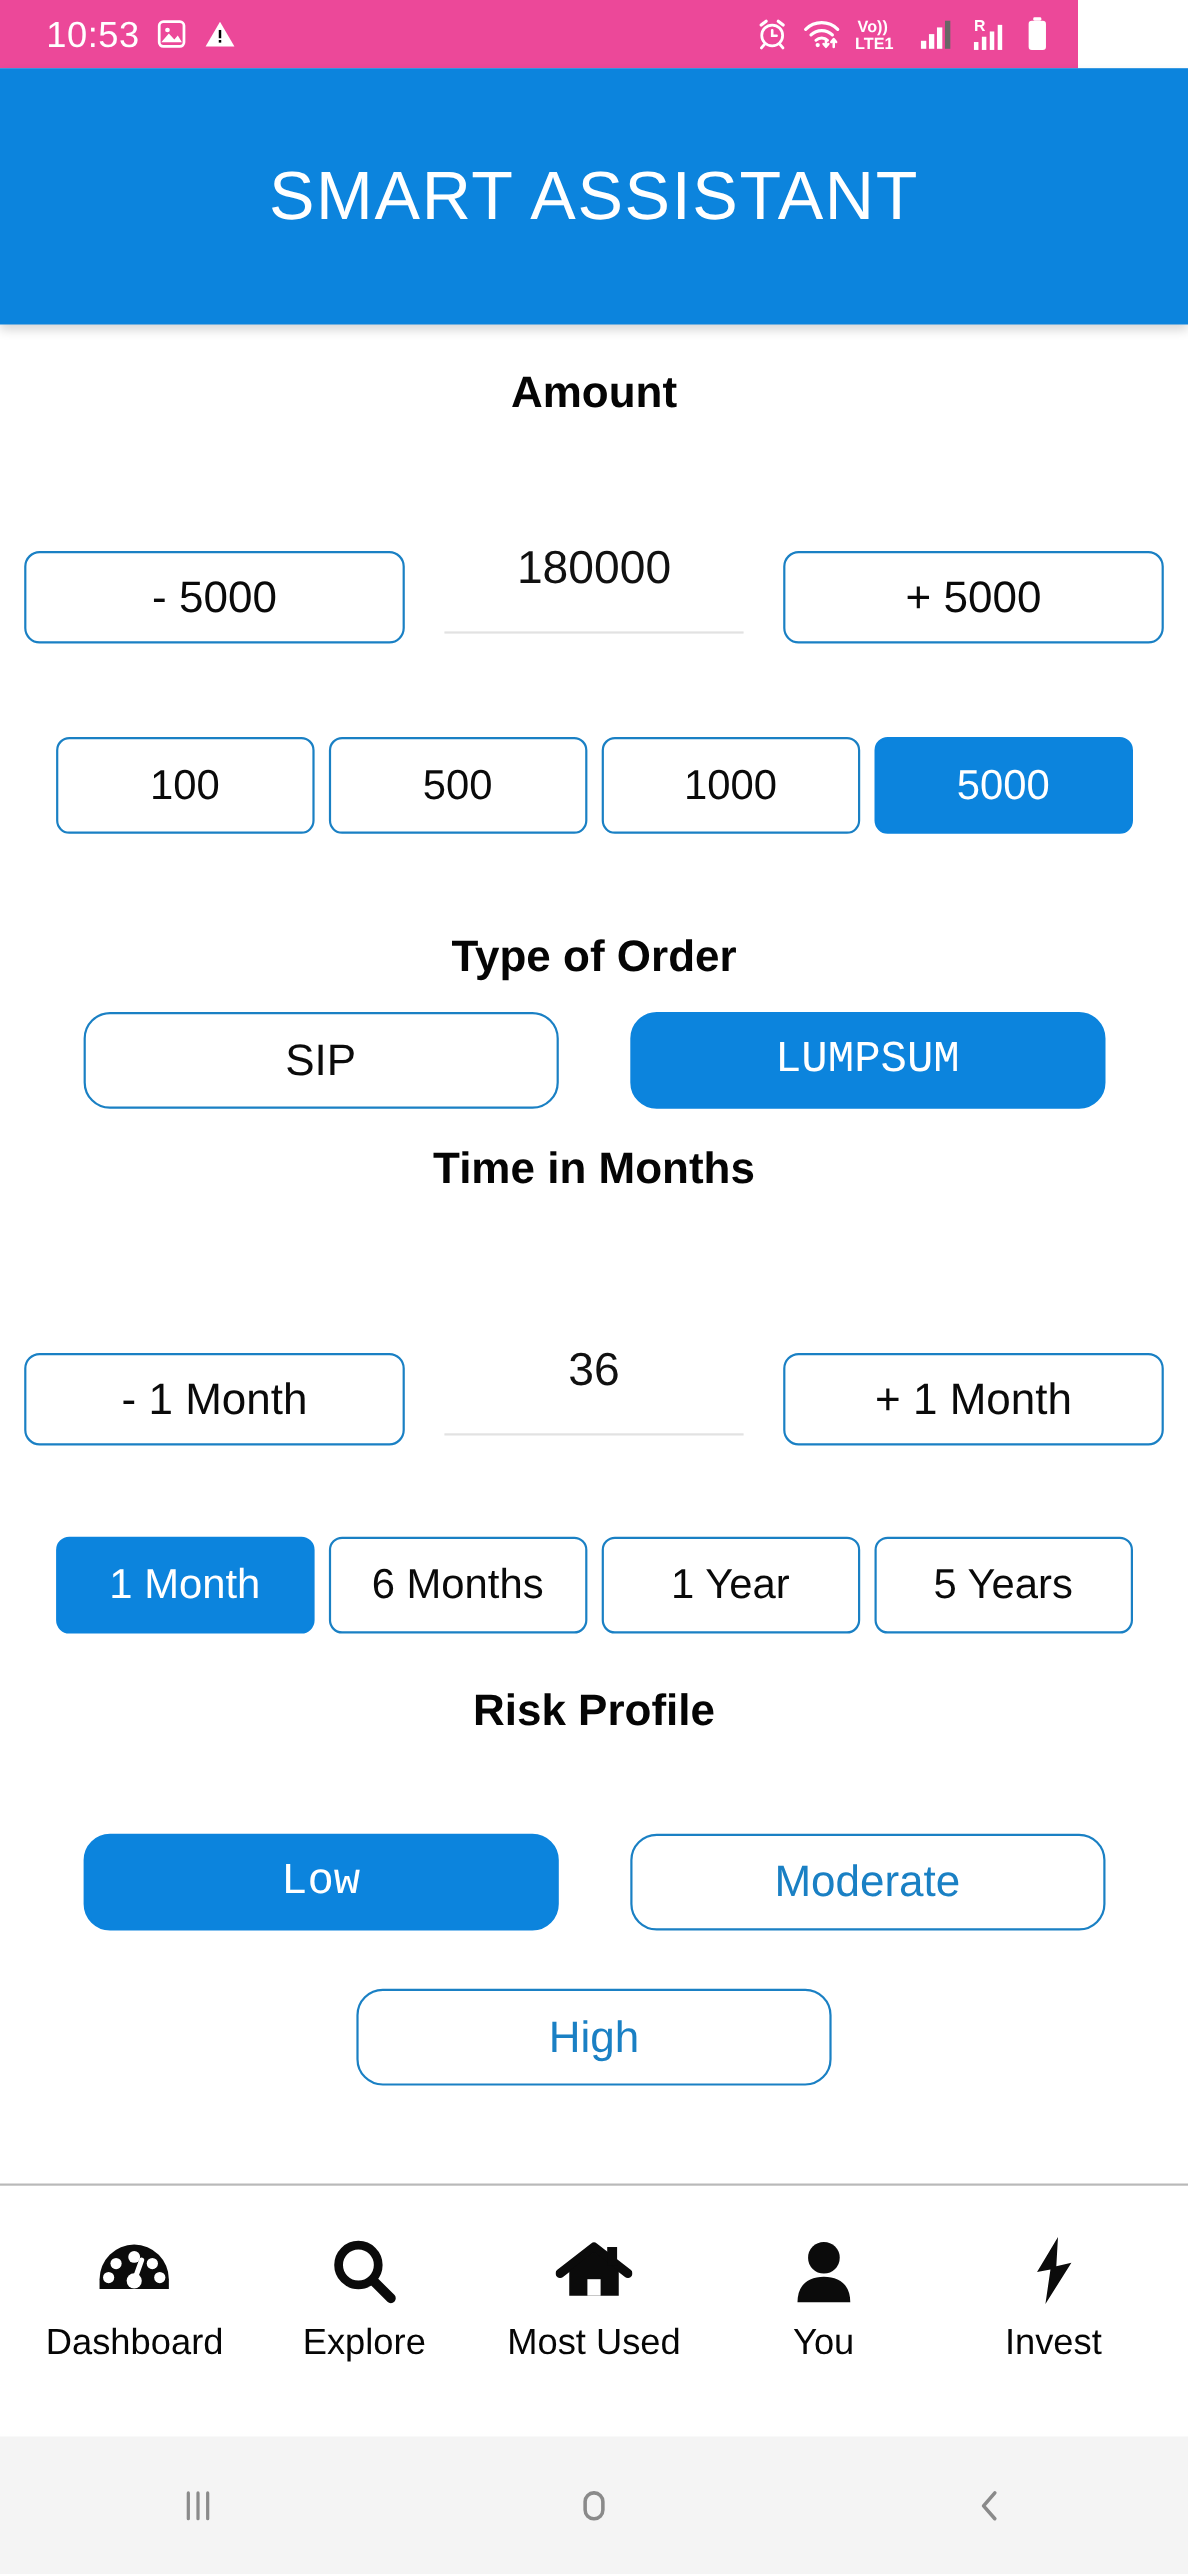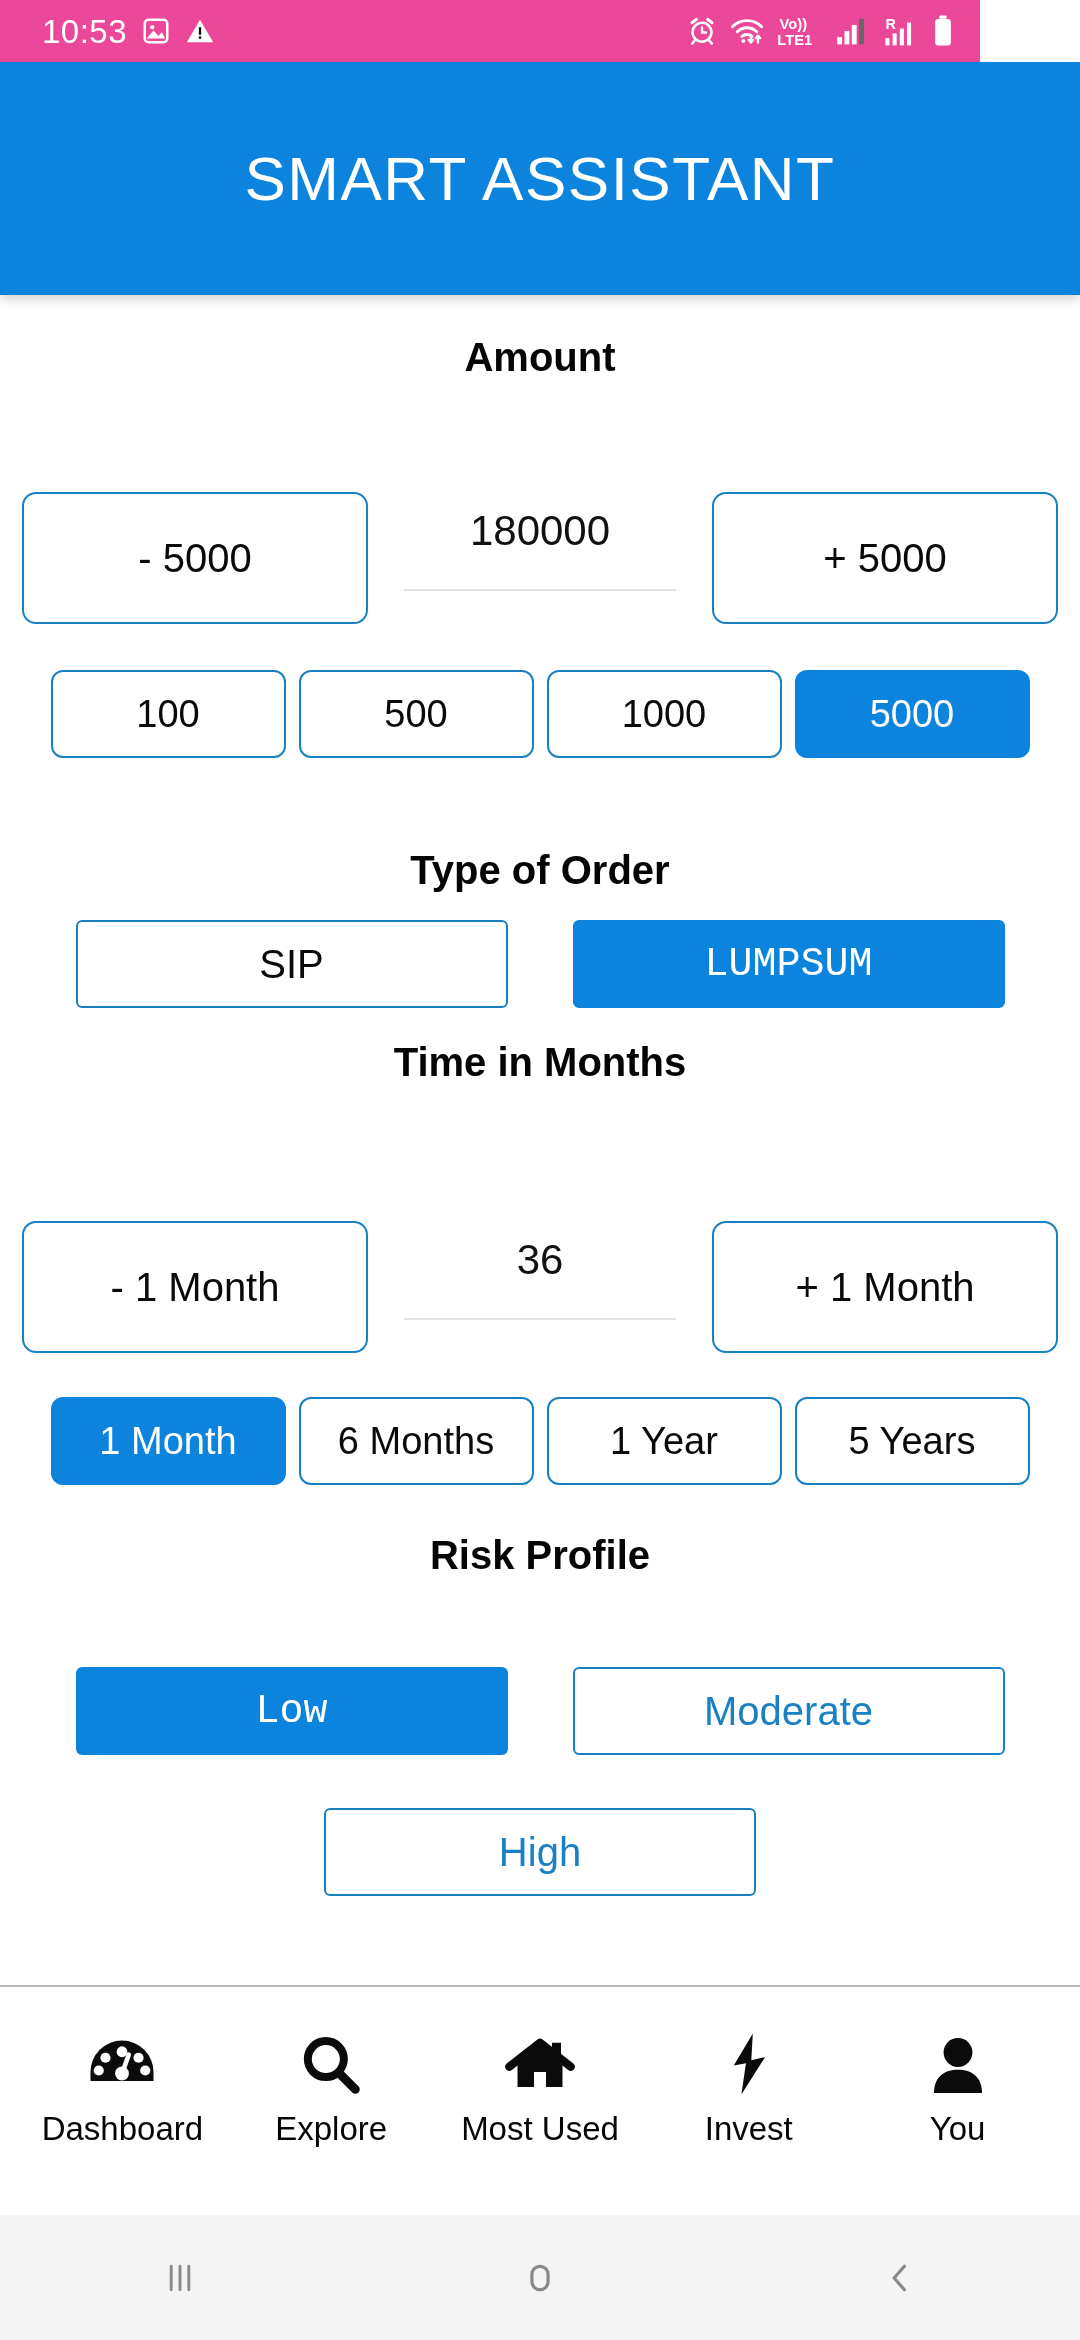--- a/index.html
+++ b/index.html
@@ -45,21 +45,21 @@
   .section-title{
     text-align:center; font-size:40px; font-weight:bold; color:#050505;
   }
 
   
   .stepper{
     display:flex; align-items:center; justify-content:space-between;
     padding:0 22px;
   }
   .step-btn{
-    width:346px; height:132px;
+    width:346px; height:84px;
     border:2px solid #1a80c4; border-radius:14px;
     background:#fff; color:#0a0a0a;
     font-size:40px; font-family:"Liberation Sans", sans-serif;
     display:flex; align-items:center; justify-content:center;
     cursor:pointer;
   }
   .step-value-wrap{
     width:272px; display:flex; flex-direction:column;
     align-items:center; justify-content:space-between; height:102px;
   }
@@ -79,21 +79,21 @@
     font-size:38px; display:flex; align-items:center; justify-content:center;
     cursor:pointer; white-space:nowrap;
   }
   .chip.sel{ background:#0c84dd; border-color:#0c84dd; color:#fff; }
   .chip.w4{ width:235px; }
   .chip.wt{ width:235px; }
 
   
   .opt-row{ display:flex; justify-content:center; gap:65px; }
   .opt-btn{
-    width:290px; height:88px; border-radius:6px;
+    width:290px; height:88px; border-radius:24px;
     border:2px solid #1a80c4; background:#fff; color:#0b0b0b;
     font-size:40px; display:flex; align-items:center; justify-content:center;
     cursor:pointer;
   }
   .opt-btn.sel{ background:#0c84dd; border-color:#0c84dd; color:#fff;font-family:Liberation Mono, monospace; }
   .opt-btn.wide{ width:432px; }
   .opt-btn.risk{ color:#1a80c4; }
   .opt-btn.risk.sel{ color:#fff; }
 
   
@@ -291,35 +291,35 @@
           <path d="M8 19 L8 34 L38 34 L38 19 L23 7.5 Z" fill="#0b0b0b"></path>
           <rect x="19" y="24" width="8" height="10" fill="#fff"></rect>
           <rect x="31" y="4.5" width="6" height="11" fill="#0b0b0b"></rect>
         </svg>
       </div>
       <div class="nav-label">Most Used</div>
     </div>
 
     <div class="nav-item">
       <div class="nav-icon">
-        <svg width="46" height="64" viewBox="0 0 30 42">
-          <path d="M17.5 1 L5 22 L13 20.5 L10 41 L25.5 16.5 L16.5 18.5 Z" fill="#0b0b0b"></path>
-        </svg>
-      </div>
-      <div class="nav-label">Invest</div>
-    </div>
-
-    <div class="nav-item">
-      <div class="nav-icon">
         <svg width="58" height="60" viewBox="0 0 38 40">
           <circle cx="19" cy="11" r="9.6" fill="#0b0b0b"></circle>
           <path d="M3 38 C3 27 10 22.5 19 22.5 C28 22.5 35 27 35 38 Z" fill="#0b0b0b"></path>
         </svg>
       </div>
       <div class="nav-label">You</div>
+    </div>
+
+    <div class="nav-item">
+      <div class="nav-icon">
+        <svg width="46" height="64" viewBox="0 0 30 42">
+          <path d="M17.5 1 L5 22 L13 20.5 L10 41 L25.5 16.5 L16.5 18.5 Z" fill="#0b0b0b"></path>
+        </svg>
+      </div>
+      <div class="nav-label">Invest</div>
     </div>
   </div>
 
   <div class="sysnav">
     <div class="sys-btn">
       <svg width="44" height="44" viewBox="0 0 30 30">
         <path d="M9 7 V23 M15 7 V23 M21 7 V23" stroke="#8a8a8a" stroke-width="2" stroke-linecap="round"></path>
       </svg>
     </div>
     <div class="sys-btn">

